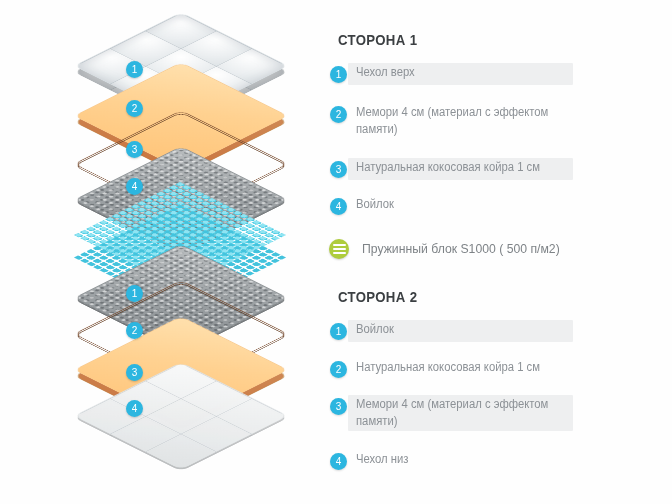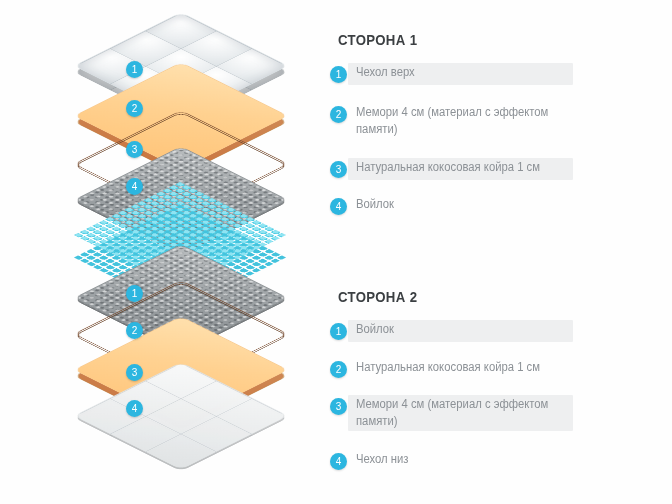--- a/index.html
+++ b/index.html
@@ -241,20 +241,28 @@
       <div class="band" style="height:22px;width:225px;"></div>
       <div class="lbadge">3</div>
       <div class="ltext">Натуральная кокосовая койра 1 см</div>
     </div>
 
     <div class="lrow" style="top:195px;height:22px;">
       <div class="lbadge">4</div>
       <div class="ltext">Войлок</div>
     </div>
 
+    <div class="lrow" style="top:238px;height:24px;">
+      <div class="lbadge spring">
+        <span class="bar b1"></span>
+        <span class="bar b2"></span>
+        <span class="bar b3"></span>
+      </div>
+      <div class="ltext spring">Пружинный блок S1000 ( 500 п/м2)</div>
+    </div>
 
     <div class="side-title" style="top:288px;">СТОРОНА 2</div>
 
     <div class="lrow" style="top:320px;height:22px;">
       <div class="band" style="height:22px;width:225px;"></div>
       <div class="lbadge">1</div>
       <div class="ltext">Войлок</div>
     </div>
 
     <div class="lrow" style="top:358px;height:22px;">

